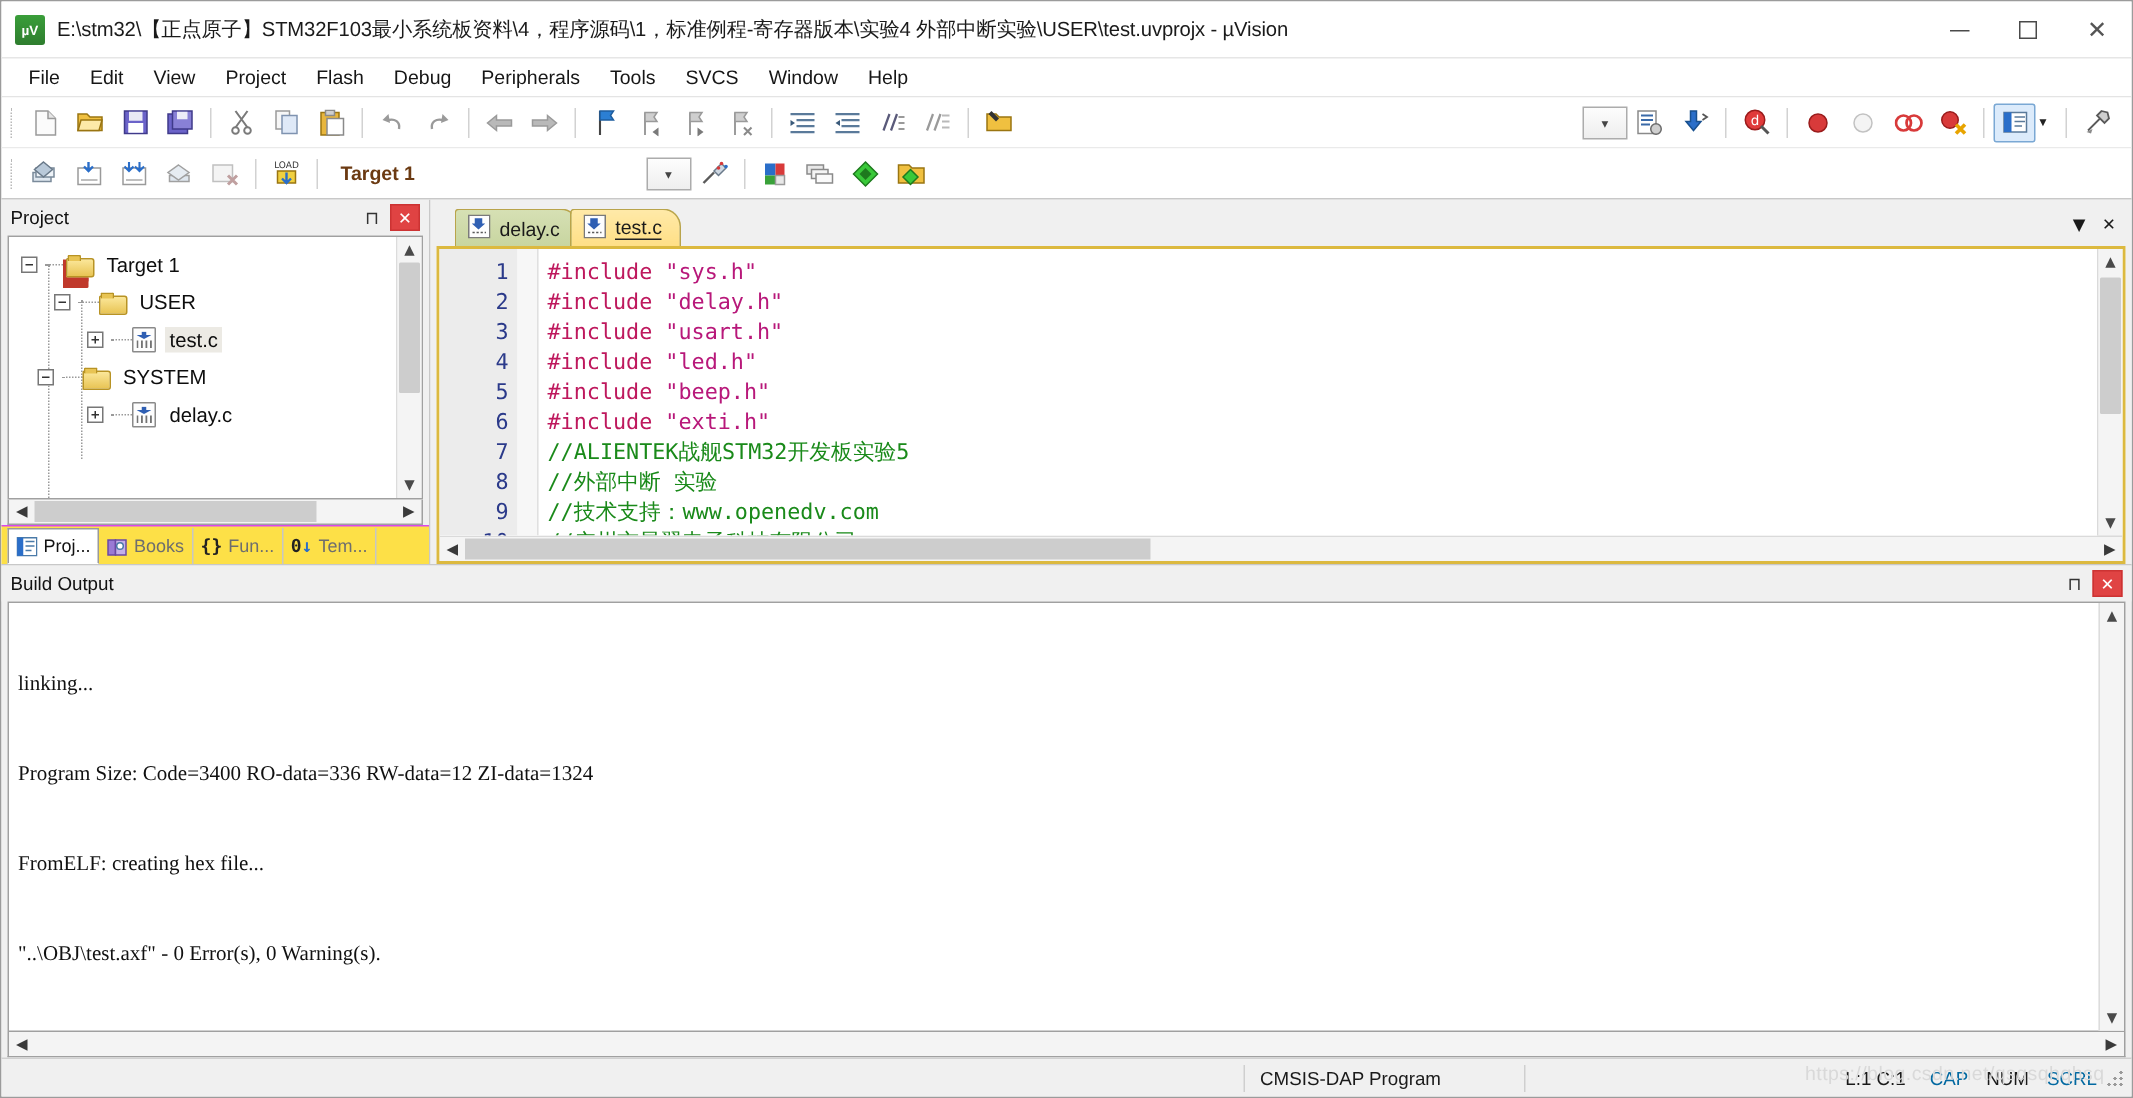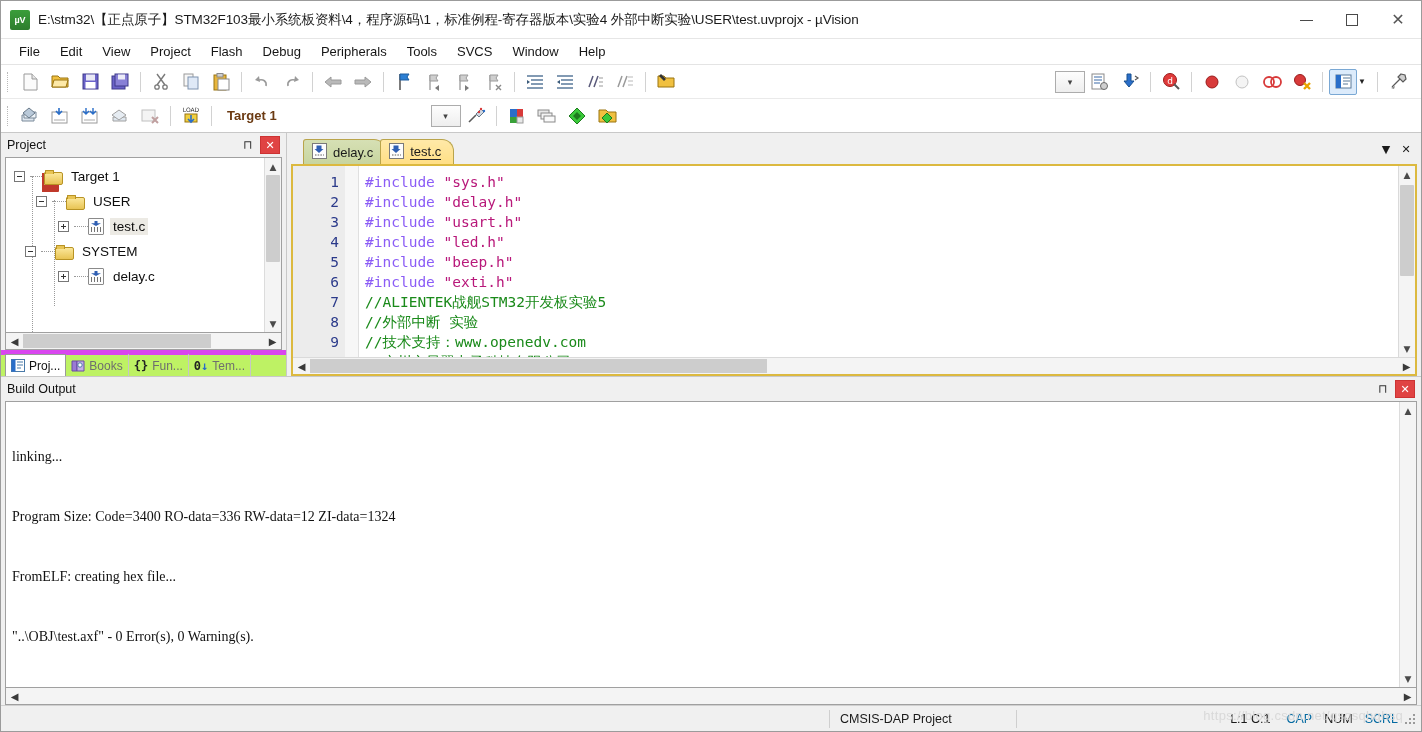--- a/index.html
+++ b/index.html
@@ -291,24 +291,24 @@
     width: 17px; flex: 0 0 17px;
     display:flex;align-items:center;justify-content:center;
     font-size: 10px; color:#3a3a3a;
     font-family:"DejaVu Sans",sans-serif;
   }
   .hs-track { flex: 1 1 auto; position: relative; }
   .hs-thumb { position:absolute; top:1px; bottom:1px; background:#cdcdcd; }
 
   .pane-tabs {
     height: 26px; flex: 0 0 26px;
-    display: flex; align-items: center;
-    background: #bef264;
+    display: flex; align-items: flex-end;
+    background: #fde047;
     padding-left: 4px;
-    border-top: 5px solid #d946ef;
+    border-top: 1px solid #d946ef;
   }
   .ptab {
     height: 24px;
     display: flex; align-items: center;
     padding: 0 5px;
     font-size: 12px;
     color: #6e6e6e;
     border-right: 1px solid #c6c6c6;
     white-space: nowrap;
   }
@@ -409,21 +409,21 @@
     flex: 1 1 auto;
     padding: 6px 0 0 6px;
     font-family: "DejaVu Sans Mono", monospace;
     font-size: 14.5px;
     line-height: 20px;
     white-space: pre;
     overflow: hidden;
     color: #000;
   }
   .code-line { height: 20px; }
-  .k-pre  { color: #8b5cf6; }   
+  .k-pre  { color: #be185d; }   
   .k-str  { color: #b8187a; }   
   .k-cmt  { color: #1a8a1a; }
 
   .code-vscroll {
     width: 17px; flex: 0 0 17px;
     background: #f4f4f4;
     border-left: 1px solid #dadada;
     display:flex; flex-direction: column;
   }
   .code-hscroll {
@@ -1048,21 +1048,21 @@
     <div class="build-hscroll">
       <div class="hs-arrow">◀</div>
       <div class="hs-track"></div>
       <div class="hs-arrow">▶</div>
     </div>
   </div>
 
   <div class="statusbar">
     <div class="sb-cell" style="width:828px"></div>
     <div class="sb-sep"></div>
-    <div class="sb-cell" style="width:186px">CMSIS-DAP Project</div>
+    <div class="sb-cell" style="width:186px">CMSIS-DAP Program</div>
     <div class="sb-sep"></div>
     <div class="sb-cell" style="flex:1 1 auto"></div>
     <div class="sb-cell">L:1 C:1</div>
     <div class="sb-cell dim" style="padding:0 6px">CAP</div>
     <div class="sb-cell" style="padding:0 6px">NUM</div>
     <div class="sb-cell dim" style="padding:0 6px">SCRL</div>
     <div class="sb-grip"></div>
     <div class="watermark">https://blog.csdn.net/qsqsqhqhsq</div>
   </div>
 

